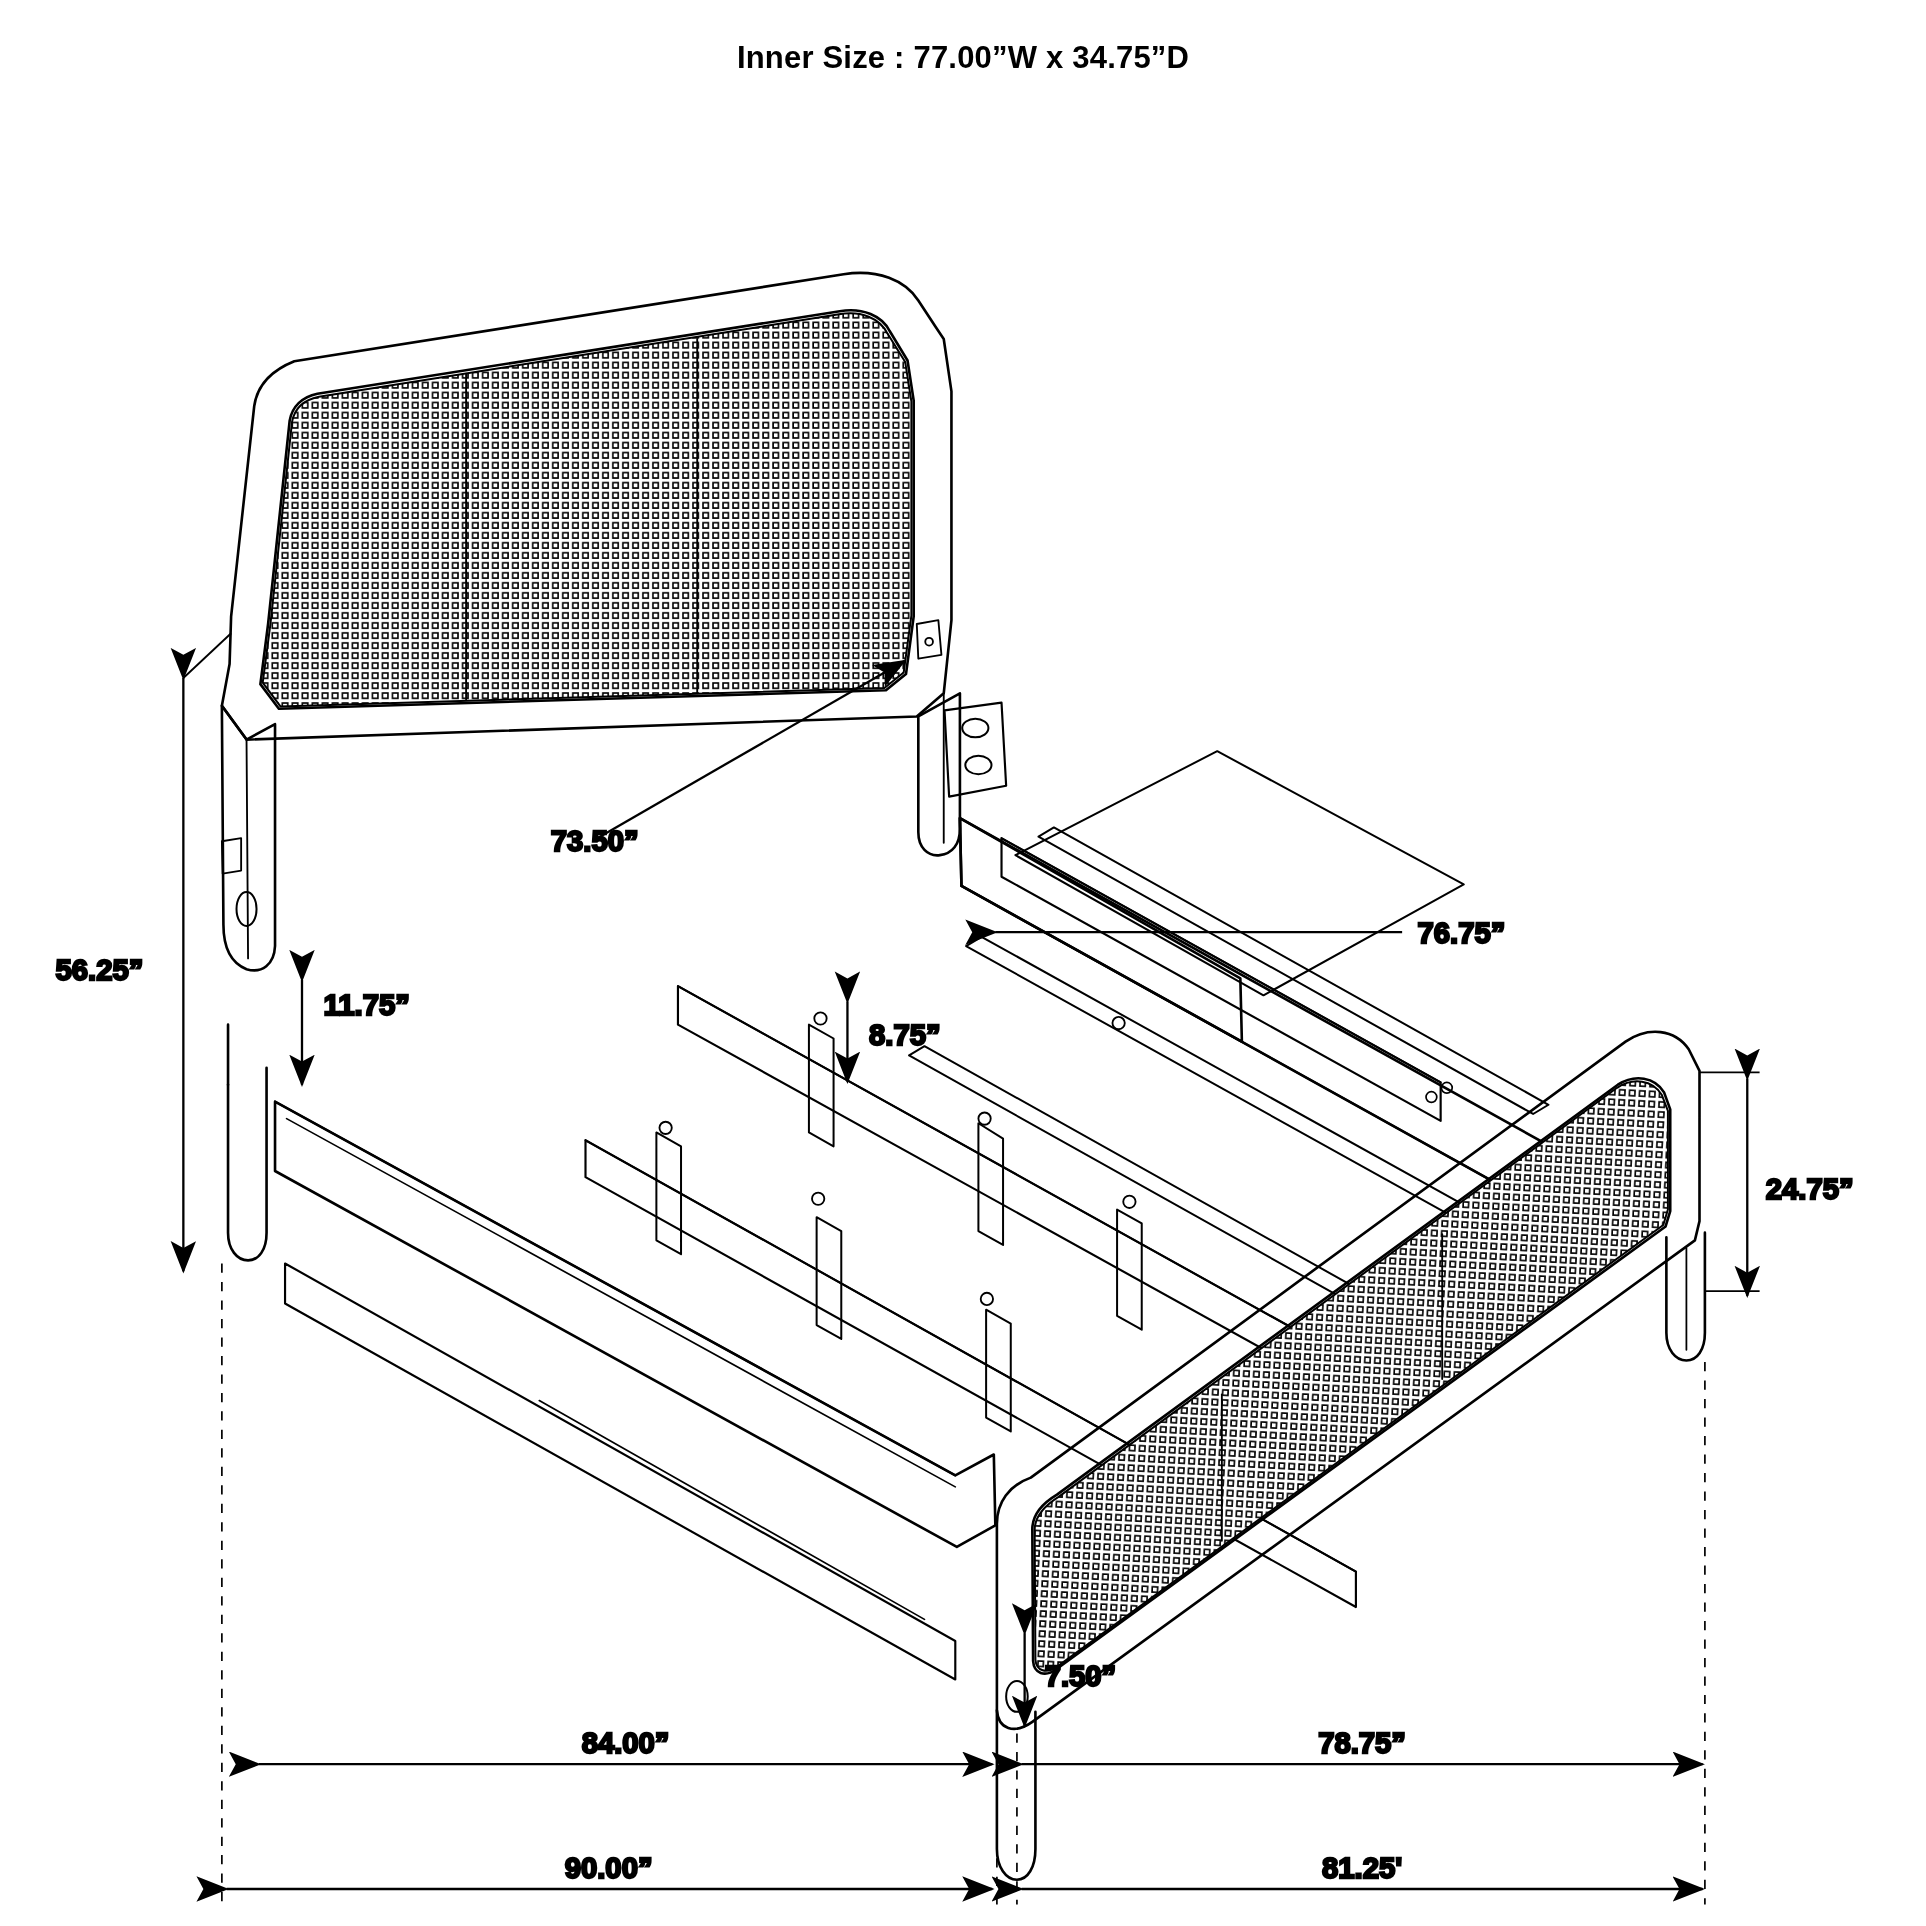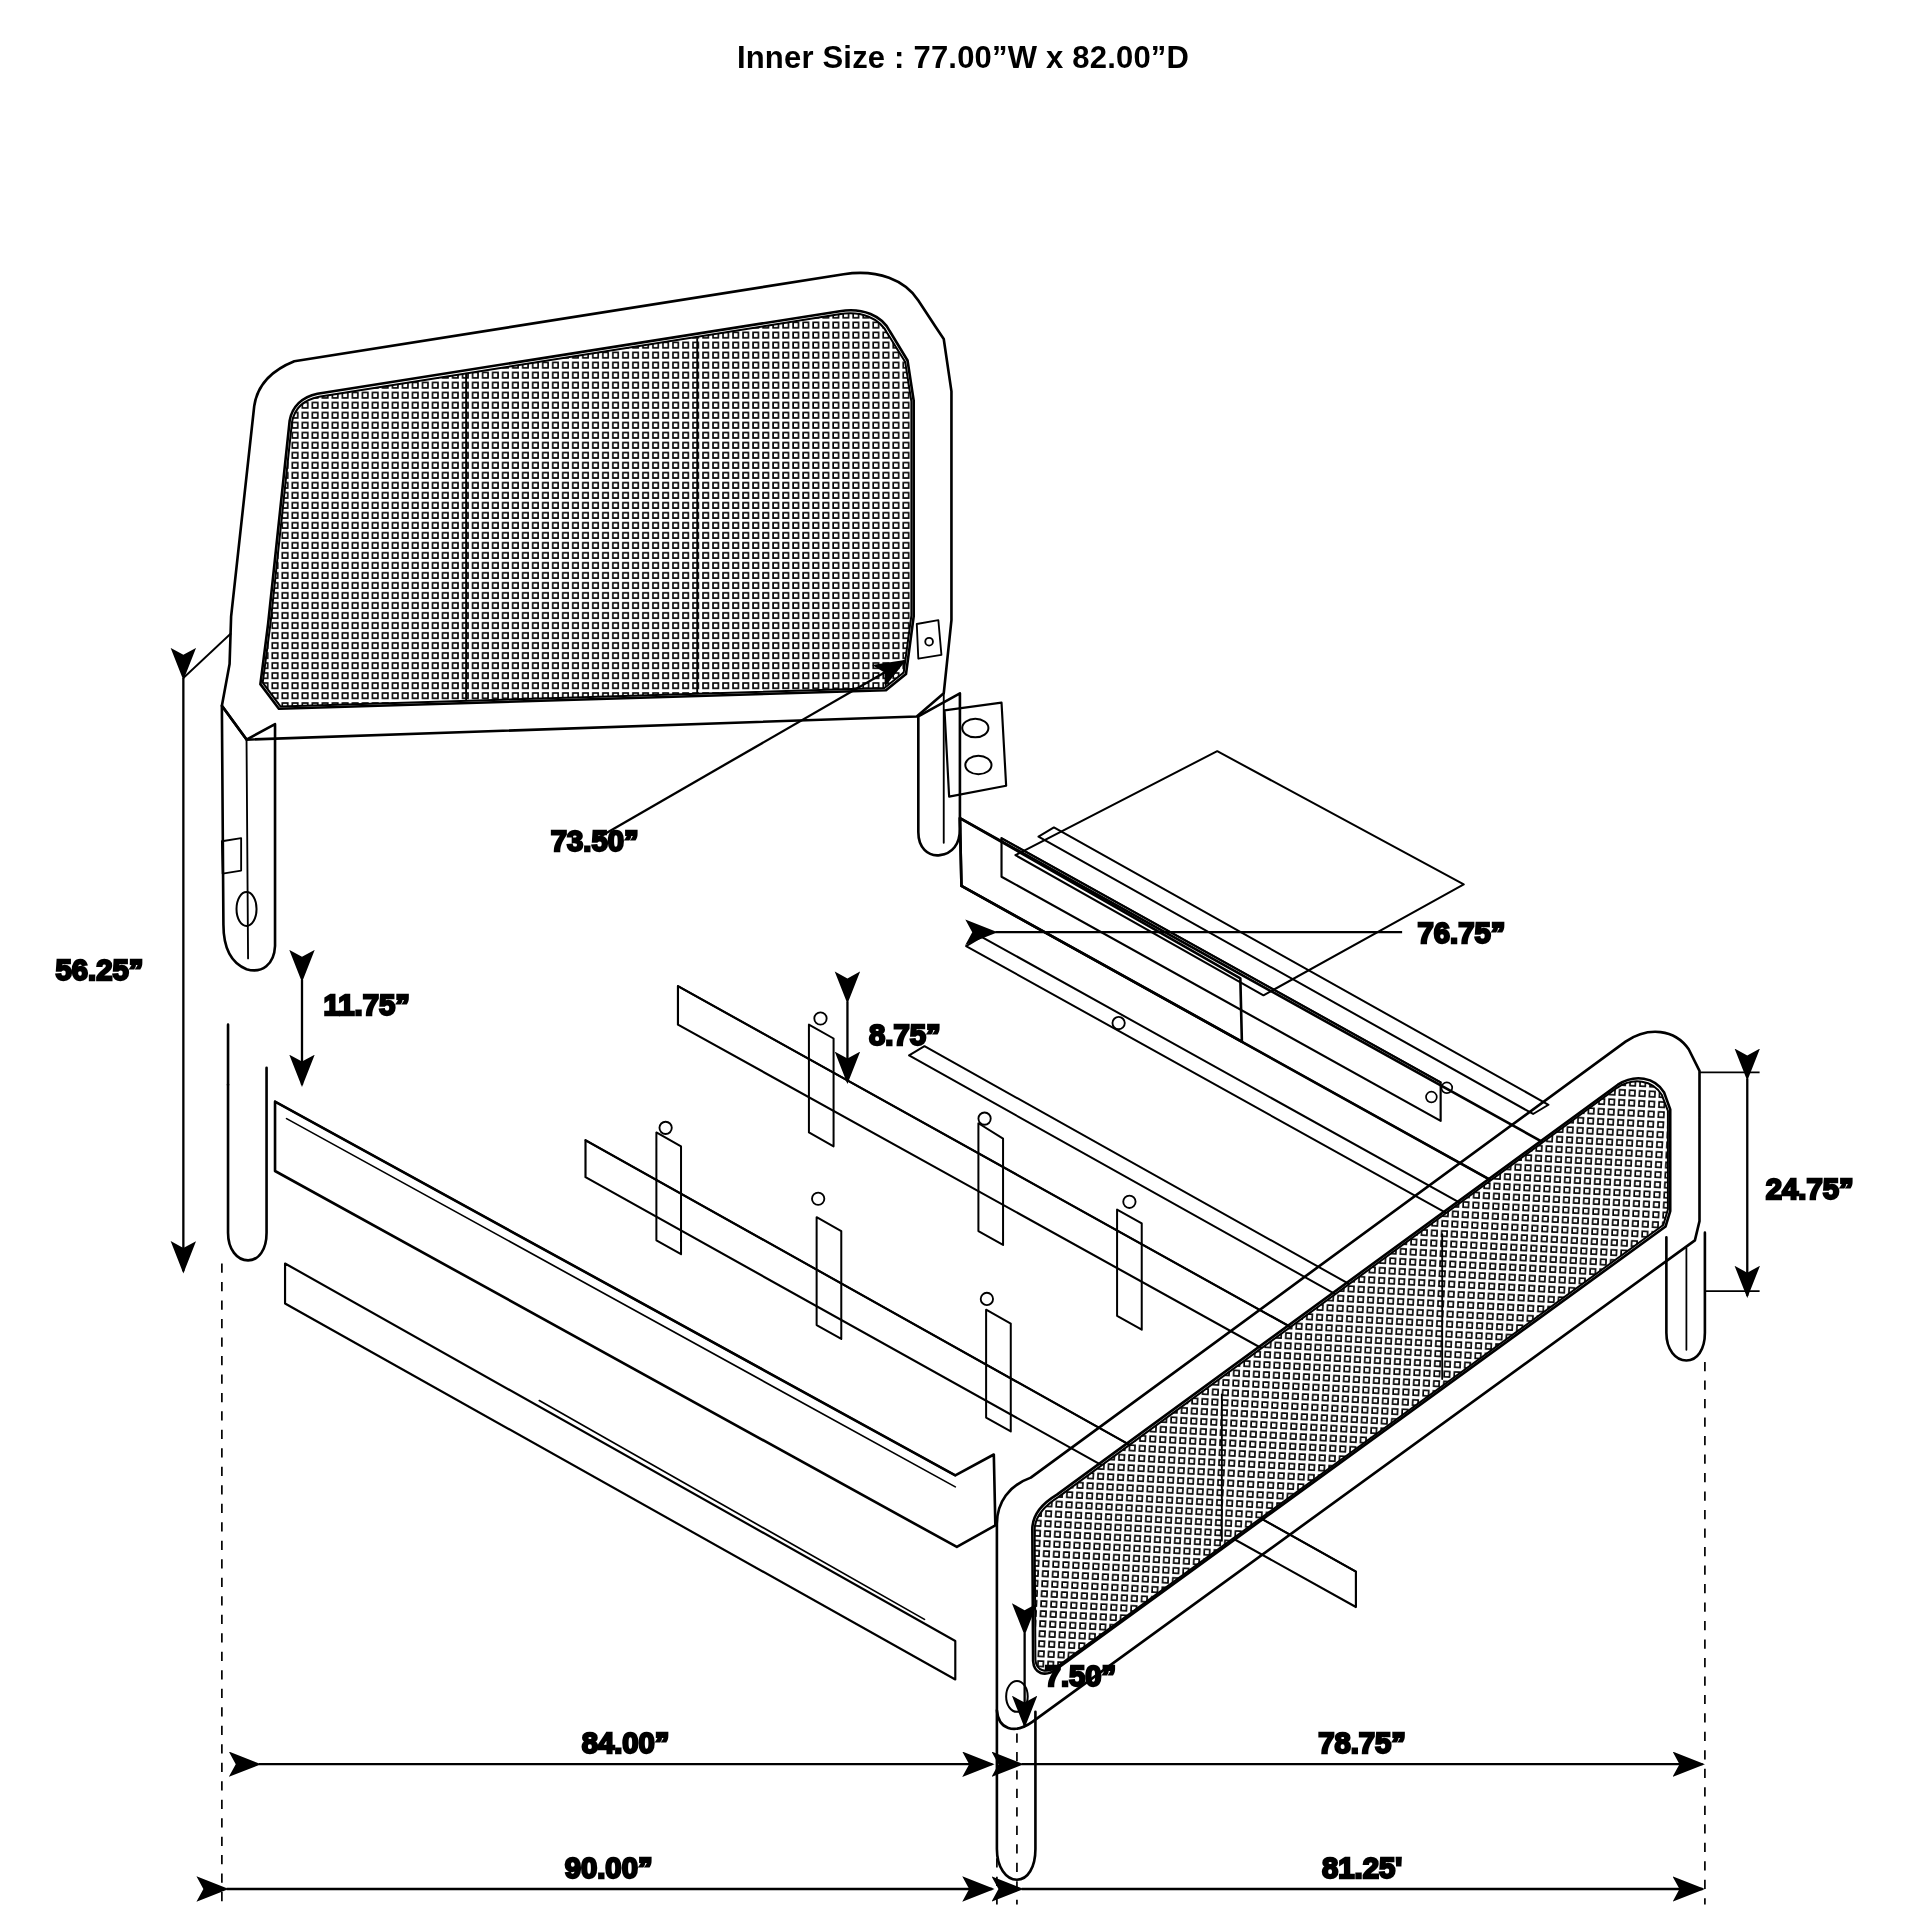--- a/index.html
+++ b/index.html
@@ -43,21 +43,21 @@
     font-size: 38px;
     font-weight: bold;
     fill: #000;
   }
 </style>
 </head>
 <body>
 
 <div id="stage">
 
-  <div id="title">Inner Size : 77.00”W x 82.00”D</div>
+  <div id="title">Inner Size : 77.00”W x 34.75”D</div>
 
   <svg viewBox="0 0 2500 2500" xmlns="http://www.w3.org/2000/svg">
     <defs>
       <marker id="arrHead" markerWidth="16" markerHeight="16" refX="13" refY="5.5" orient="auto" markerUnits="strokeWidth">
         <path d="M0,0 L14,5.5 L0,11 L3,5.5 Z" fill="#000"></path>
       </marker>
       <pattern id="cane" width="13" height="13" patternUnits="userSpaceOnUse">
         <rect width="13" height="13" fill="#ffffff"></rect>
         <rect x="2.5" y="2.5" width="7" height="7" fill="none" stroke="#000" stroke-width="2.1"></rect>
       </pattern>

